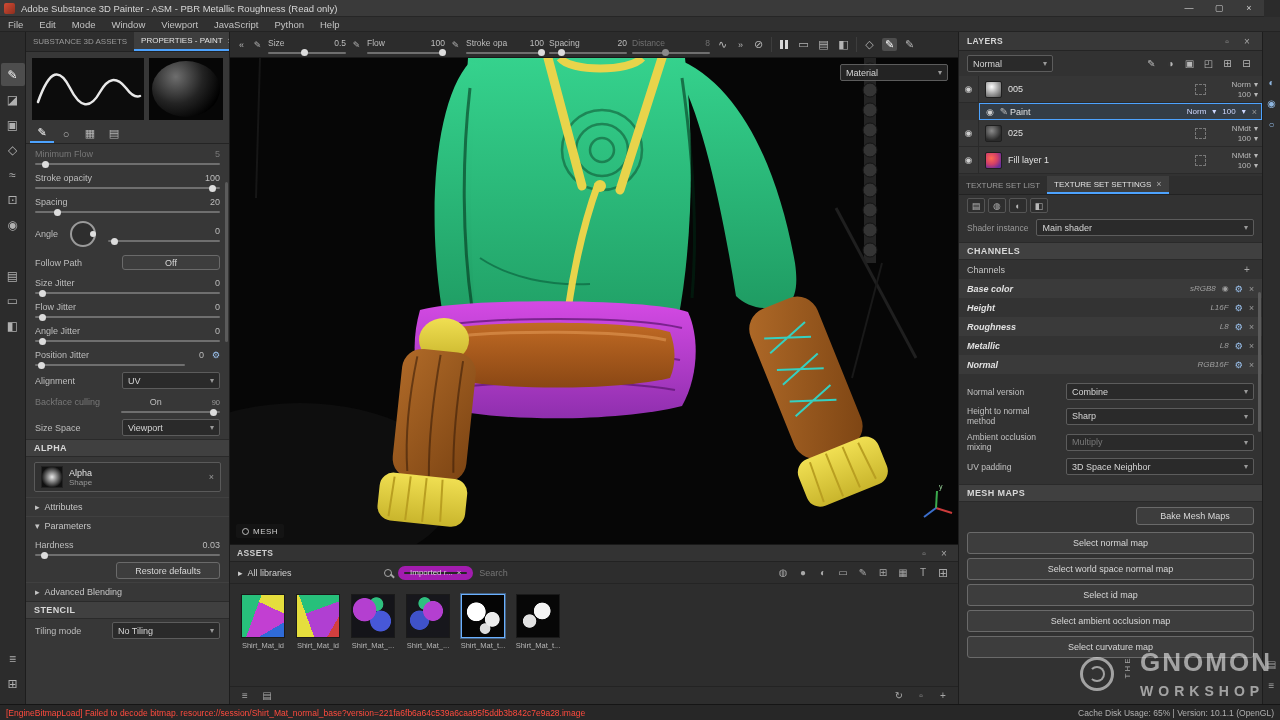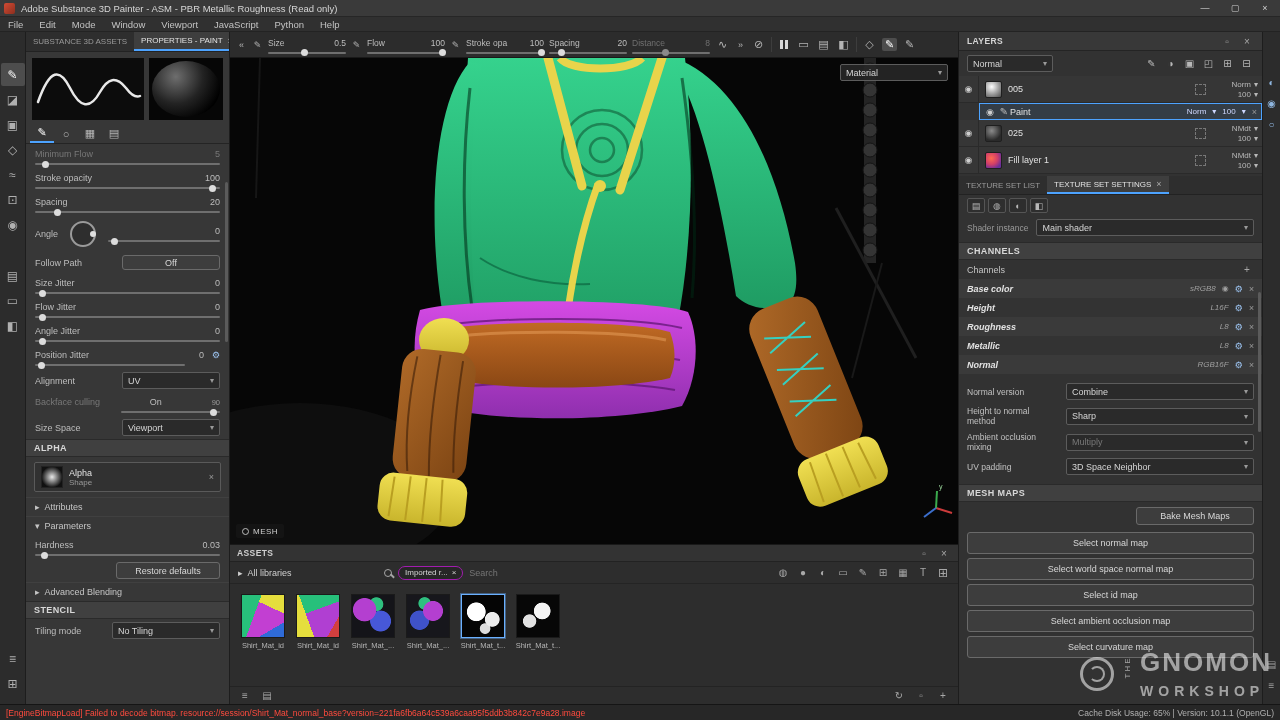--- a/index.html
+++ b/index.html
@@ -4,21 +4,21 @@
 <style>
   * { margin:0; padding:0; box-sizing:border-box; }
   html,body { background:#000; }
   body { font-family:"Liberation Sans","DejaVu Sans",sans-serif; }
   .app { position:relative; width:1280px; height:720px; background:#2b2b2b; overflow:hidden; color:#c5c5c5; font-size:10px; }
   .sp { flex:1; }
   .dim { color:#777 !important; }
   .tiny { font-size:7.5px; color:#9a9a9a; }
 
   
-  .titlebar { position:absolute; top:0; left:0; right:0; height:17px; background:#3a3a3a; display:flex; align-items:center; padding-left:4px; border-bottom:1px solid #262626;}
+  .titlebar { position:absolute; top:0; left:0; right:16px; height:17px; background:#3a3a3a; display:flex; align-items:center; padding-left:4px; border-bottom:1px solid #262626;}
   .appbadge { width:11px; height:11px; border-radius:2px; background:linear-gradient(135deg,#d24b34,#8c2e1e); margin-right:6px; }
   .titletext { font-size:9.5px; color:#d6d6d6; }
   .winbtns { margin-left:auto; display:flex; height:100%; }
   .winbtn { width:30px; display:flex; align-items:center; justify-content:center; font-size:9px; color:#cfcfcf; }
   .menubar { position:absolute; top:17px; left:0; right:0; height:15px; background:#303030; display:flex; align-items:center; border-bottom:1px solid #232323; }
   .menubar span { padding:0 8px; font-size:9.5px; color:#c3c3c3; }
 
   
   .toolstrip { position:absolute; left:0; top:32px; width:26px; height:672px; background:#2c2c2c; border-right:1px solid #1d1d1d; display:flex; flex-direction:column; align-items:center; padding-top:30px; }
   .tool { width:24px; height:23px; display:flex; align-items:center; justify-content:center; color:#b0b0b0; font-size:12px; border-radius:2px; margin:1px 0; }
@@ -81,21 +81,21 @@
   .mask-badge .t { font-size:8px; color:#cfcfcf; letter-spacing:.5px; }
 
   
   .assets { height:160px; background:#2d2d2d; border-top:1px solid #191919; display:flex; flex-direction:column; }
   .assets-head { height:17px; display:flex; align-items:center; padding:0 7px; gap:6px; background:#333; border-bottom:1px solid #222; }
   .assets-title { font-size:8.5px; font-weight:bold; color:#cfcfcf; letter-spacing:.4px; }
   .assets-filter { height:22px; display:flex; align-items:center; gap:6px; padding:0 8px; border-bottom:1px solid #242424; }
   .libdd { display:flex; align-items:center; gap:5px; font-size:9px; color:#d0d0d0; width:140px; }
   .search-ico { width:8px; height:8px; border:1.5px solid #a5a5a5; border-radius:50%; position:relative; }
   .search-ico::after { content:""; position:absolute; width:5px; height:1.5px; background:#a5a5a5; transform:rotate(45deg); right:-4px; bottom:-1px; }
-  .chip { display:flex; align-items:center; gap:4px; border:1px solid #a21caf; border-radius:8px; background:#262626; height:14px; padding:0 6px; font-size:8px; color:#d5d5d5; }
+  .chip { display:flex; align-items:center; gap:4px; border:6px solid #a21caf; border-radius:8px; background:#262626; height:14px; padding:0 6px; font-size:8px; color:#d5d5d5; }
   .searchinput { background:transparent; border:none; outline:none; color:#bbb; font-size:9px; width:90px; font-family:inherit; }
   .ficon { color:#a8a8a8; font-size:10px; width:14px; text-align:center; }
   .thumbrow { display:flex; gap:9px; padding:10px 10px 0; }
   .thumbcell { width:46px; display:flex; flex-direction:column; align-items:center; gap:3px; }
   .thumb { width:44px; height:44px; border:1px solid #1a1a1a; }
   .thumb.sel { border:1px solid #6ab0ff; box-shadow:0 0 0 1px rgba(106,176,255,.4); }
   .thumblabel { font-size:7.5px; color:#b5b5b5; max-width:46px; white-space:nowrap; overflow:hidden; }
   .t1 { background:linear-gradient(110deg,#27c07b 0 34%,transparent 34%),linear-gradient(205deg,#e5de3d 0 30%,transparent 30%),linear-gradient(330deg,#2f6bd8 0 22%,transparent 22%),#c23fd2; }
   .t2 { background:linear-gradient(70deg,#e5de3d 0 30%,transparent 30%),linear-gradient(160deg,#27c07b 0 38%,transparent 38%),linear-gradient(300deg,#d23f3f 0 18%,transparent 18%),#b03fd2; }
   .t3 { background:radial-gradient(circle at 30% 35%, #b43fd0 0 28%, transparent 30%),radial-gradient(circle at 68% 62%, #4758d8 0 26%, transparent 28%),radial-gradient(circle at 58% 22%, #2fbf7f 0 16%, transparent 18%),#141419; }

